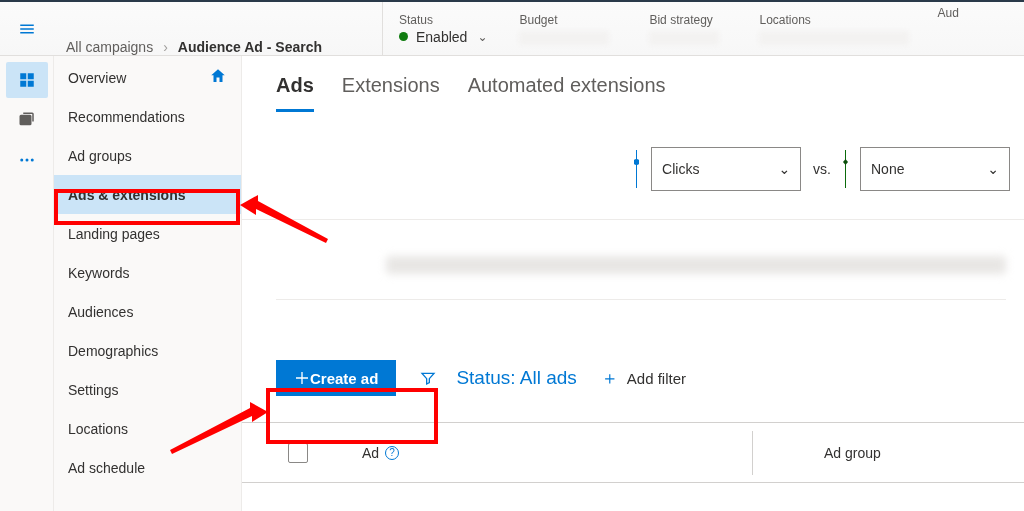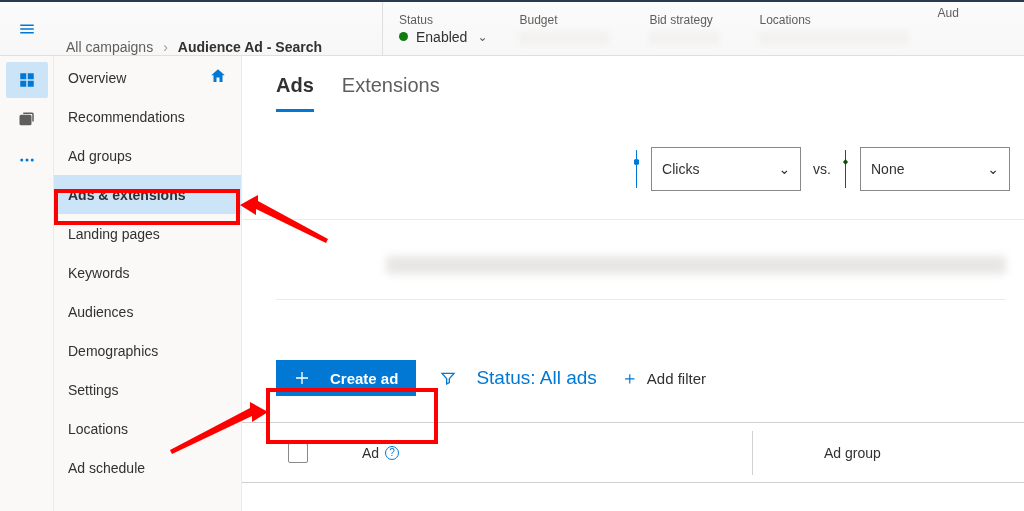--- a/index.html
+++ b/index.html
@@ -214,21 +214,21 @@
     padding: 60px 0 0 34px;
   }
   .create-btn {
     display:flex; align-items:center; justify-content:center;
     background: #0078d4;
     color: #fff;
     font-weight: 600;
     font-size: 15px;
     height: 36px;
     padding: 12px 18px;
-    gap: 20px;
+    gap: 0;
     cursor: pointer;
     border: none;
   }
   .filter-pill {
     display:flex; align-items:center;
     gap: 20px;
     color: #0078d4;
     font-size: 19px;
     cursor: pointer;
   }
@@ -382,20 +382,23 @@
   </div>
 
   <div class="main">
 
     <div class="tabs">
       <div class="tab active">
         <span>Ads</span>
       </div>
       <div class="tab">
         <span>Extensions</span>
+      </div>
+      <div class="tab">
+        <span>Automated extensions</span>
       </div>
     </div>
 
     <div class="chart-ctrl-row">
       <svg class="vsep" viewBox="0 0 5 38">
         <rect x="2" y="0" width="1" height="38" fill="#0078d4"></rect>
         <circle cx="2.5" cy="12" r="3" fill="#0078d4"></circle>
       </svg>
       <div class="dropdown">
         <span>Clicks</span>

